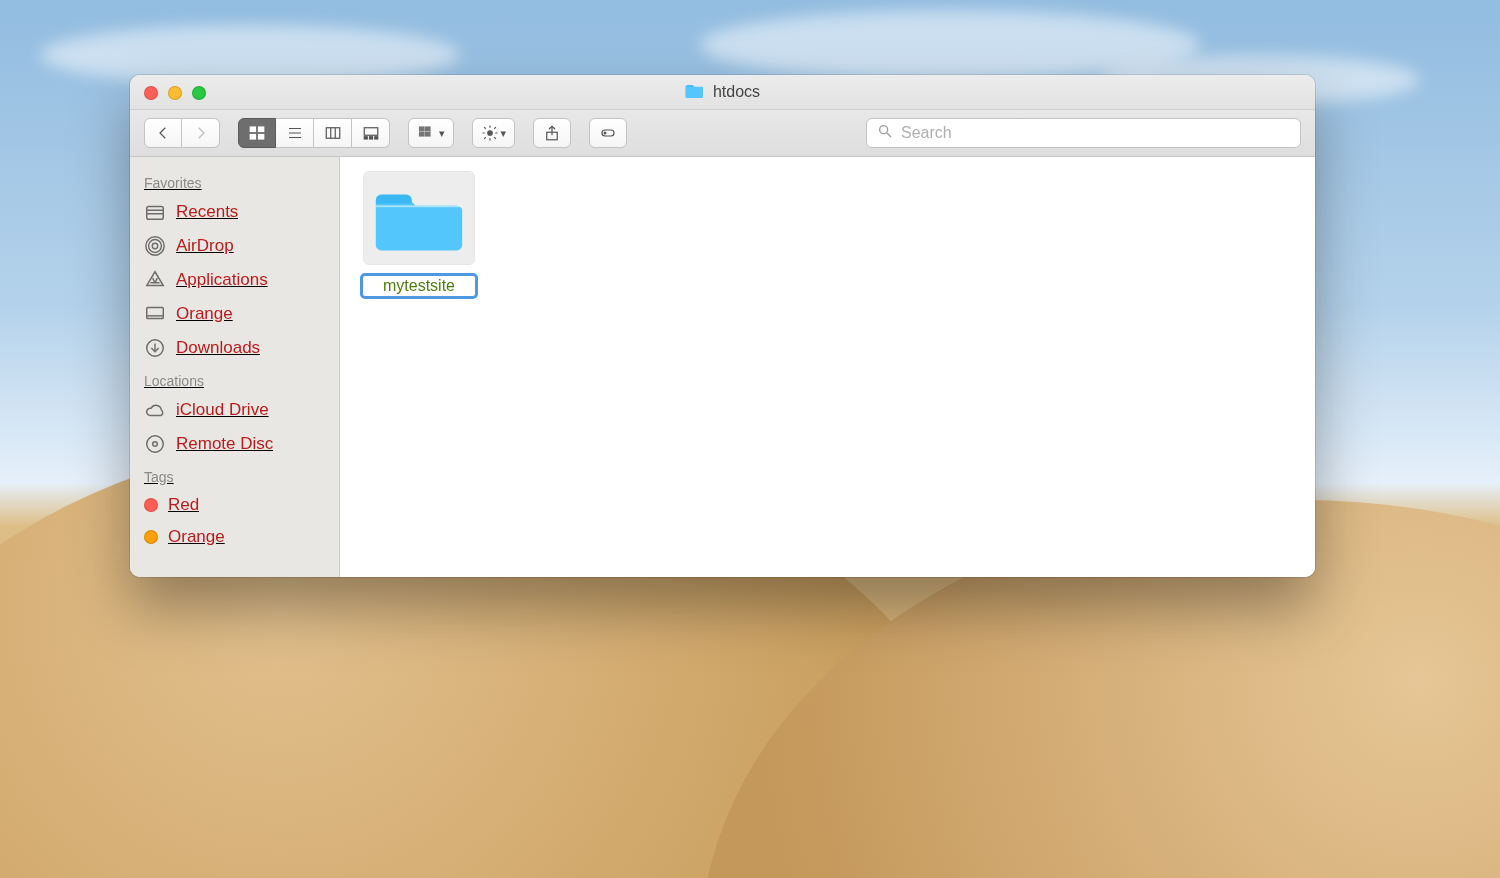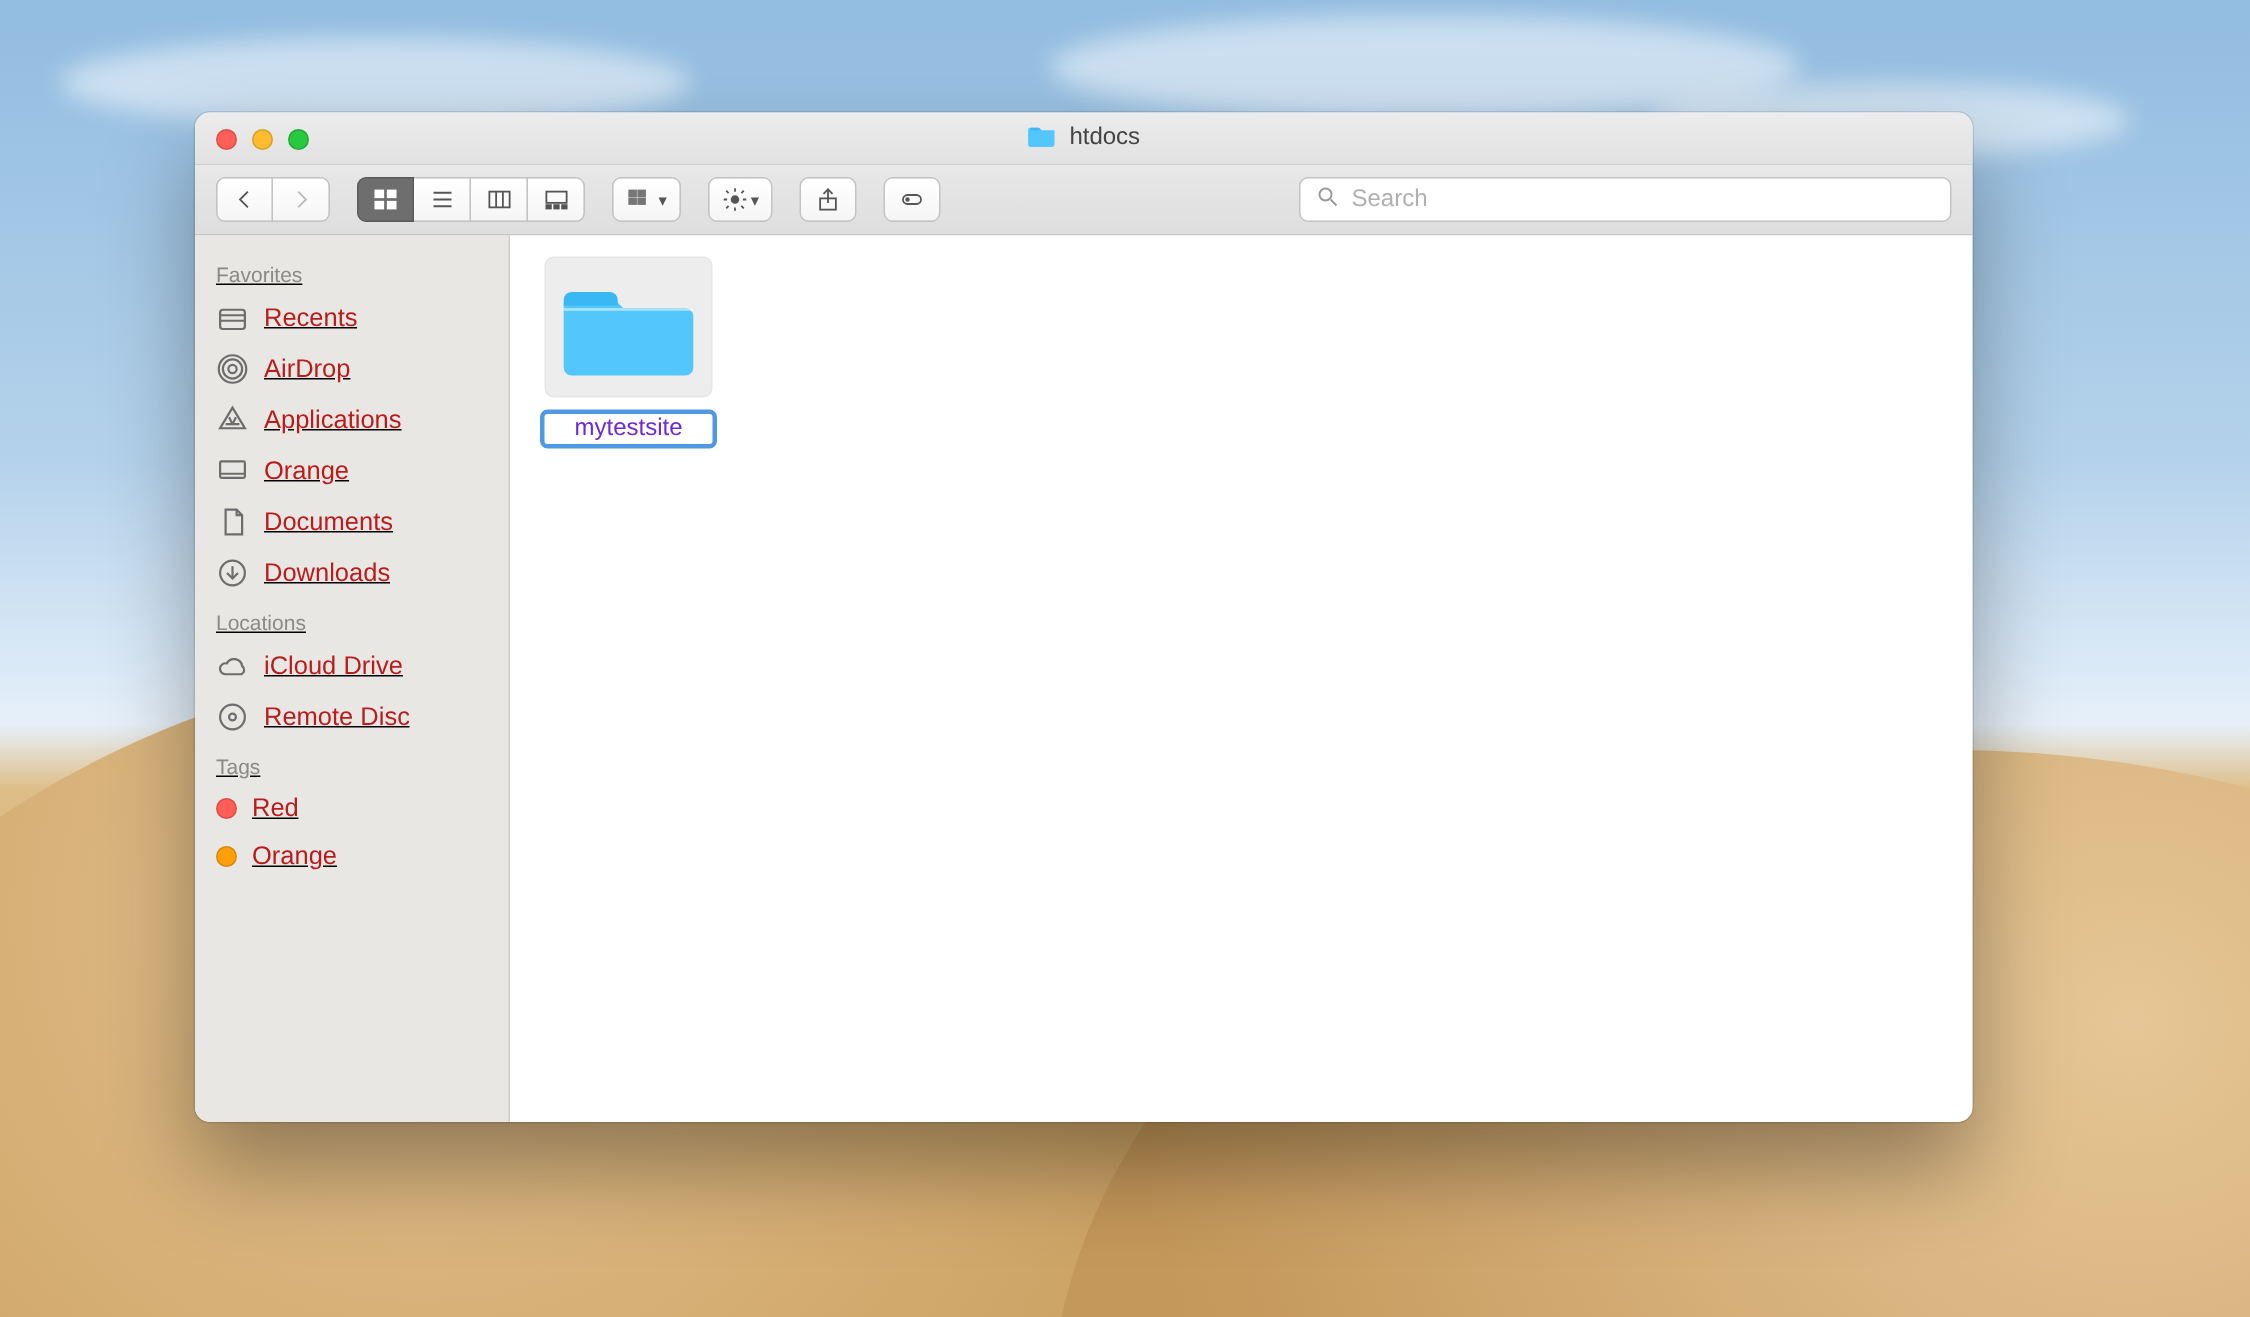--- a/index.html
+++ b/index.html
@@ -23,21 +23,21 @@
   
   .dune { position:absolute; border-radius:50%; }
   .d1{ left:-200px; top:430px; width:1200px; height:900px; background: radial-gradient(circle at 40% 20%, #e2c08d, #c99e5e 60%); }
   .d2{ left:700px; top:500px; width:1200px; height:900px; background: radial-gradient(circle at 60% 20%, #e6c696, #c4975a 65%); }
 
   .window {
     position: absolute;
     left: 130px;
     top: 75px;
     width: 1185px;
-    height: 673px;
+    height: 502px;
     background: #ffffff;
     border-radius: 10px;
     box-shadow: 0 30px 60px rgba(0,0,0,0.35), 0 0 0 1px rgba(0,0,0,0.1);
     display: flex;
     flex-direction: column;
     overflow: hidden;
   }
   .titlebar {
     height: 35px;
     background: linear-gradient(#ececec,#e2e2e2);
@@ -94,21 +94,21 @@
   .sb-item { display:flex; align-items:center; gap:10px; padding: 6px 14px; font-size:17px; color:#b91c1c;}
   .sb-item svg { width:22px; height:22px; stroke:#6d6d6d; fill:none; stroke-width:1.6; flex-shrink:0;}
   .sb-item .dot { width:14px; height:14px; border-radius:50%; flex-shrink:0; border:1px solid rgba(0,0,0,0.15);}
   .sb-item .label { white-space:nowrap; overflow:hidden; text-overflow:ellipsis;}
 
   .content { flex:1; background:#fff; padding: 14px 20px; }
   .file-item { width:118px; display:flex; flex-direction:column; align-items:center; gap:8px; }
   .file-icon-wrap { width:112px; height:94px; border-radius:6px; background:#ededed; display:flex; align-items:center; justify-content:center; border:1px solid #e6e6e6;}
   .file-icon-wrap svg { width:90px; height:72px; }
   .file-label {
-    font-size:16px; color:#6d28d9; background:#fff;
+    font-size:16px; color:#4d7c0f; background:#fff;
     border:3px solid #4f98e3; border-radius:5px;
     padding: 1px 20px;
     outline: none;
     min-width: 20px;
     text-align:center;
   }
   .chev { font-size:11px; margin-left:2px;}
 </style>
 </head>
 <body>
@@ -270,27 +270,20 @@
             <line x1="14.5" y1="10" x2="12" y2="15"></line>
           </svg>
         <span class="label">Applications</span>
       </div>
       <div class="sb-item">
         <svg viewBox="0 0 24 24">
             <rect x="3" y="5" width="18" height="12" rx="1"></rect>
             <line x1="3" y1="14" x2="21" y2="14"></line>
           </svg>
         <span class="label">Orange</span>
-      </div>
-      <div class="sb-item">
-        <svg viewBox="0 0 24 24">
-            <path d="M7 3h8l4 4v14H7z"></path>
-            <polyline points="15 3 15 7 19 7"></polyline>
-          </svg>
-        <span class="label">Documents</span>
       </div>
       <div class="sb-item">
         <svg viewBox="0 0 24 24">
             <circle cx="12" cy="12" r="9"></circle>
             <line x1="12" y1="7" x2="12" y2="15"></line>
             <polyline points="8 12 12 16 16 12"></polyline>
           </svg>
         <span class="label">Downloads</span>
       </div>
 

